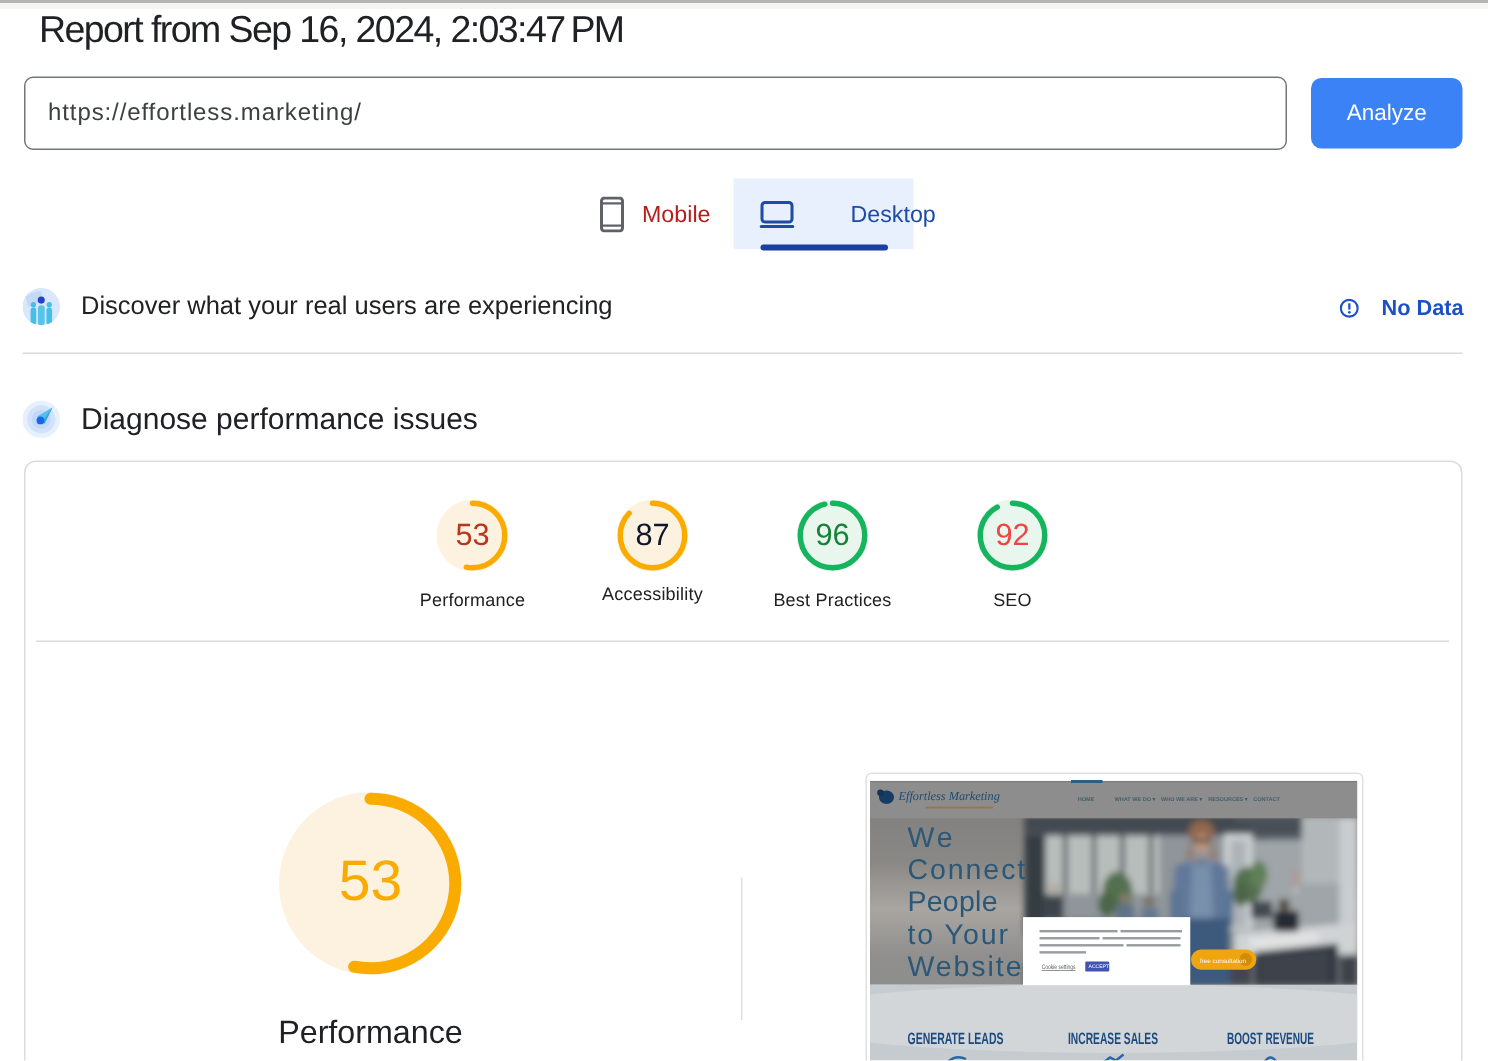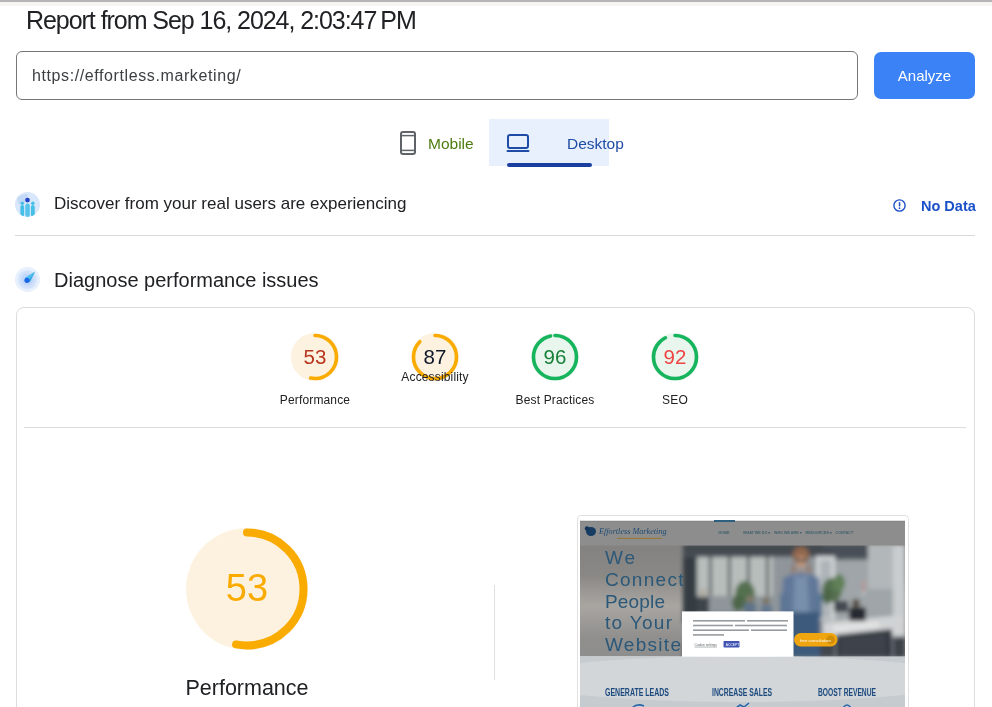--- a/index.html
+++ b/index.html
@@ -21,21 +21,21 @@
   <div class="abs" style="left:874px;top:52px;width:101px;height:47px;border-radius:7px;background:#3b82f6;color:#fff;font-size:15px;display:flex;align-items:center;justify-content:center;">Analyze</div>
 
   <div class="abs" style="left:489px;top:119px;width:120px;height:47px;background:#e8f0fe;"></div>
   <div class="abs" style="left:507px;top:163.4px;width:85px;height:3.7px;border-radius:2px;background:#1b3f9e;"></div>
 
   <svg class="abs" style="left:400px;top:131px;" width="16" height="24" viewBox="0 0 16 24">
     <rect x="1" y="1" width="14" height="22" rx="2" fill="none" stroke="#5f6368" stroke-width="2"></rect>
     <line x1="1" y1="4.6" x2="15" y2="4.6" stroke="#5f6368" stroke-width="1.5"></line>
     <line x1="1" y1="19.4" x2="15" y2="19.4" stroke="#5f6368" stroke-width="1.5"></line>
   </svg>
-  <div class="abs" style="left:428px;top:134.5px;font-size:15.5px;color:#4d7c0f;font-weight:500;text-align:center;">Mobile</div>
+  <div class="abs" style="left:428px;top:134.5px;font-size:15.5px;color:#b91c1c;font-weight:500;text-align:center;">Mobile</div>
 
   <svg class="abs" style="left:505px;top:134px;" width="26" height="19" viewBox="0 0 26 19">
     <rect x="3" y="1" width="20" height="13" rx="2" fill="none" stroke="#1d4ba5" stroke-width="2"></rect>
     <rect x="1.5" y="16" width="23" height="2" rx="1" fill="#1d4ba5"></rect>
   </svg>
   <div class="abs" style="left:567px;top:134.5px;font-size:15.5px;color:#1d4ba5;font-weight:500;">Desktop</div>
 
   <svg class="abs" style="left:15px;top:192px;" width="25" height="25" viewBox="0 0 26 26">
     <circle cx="13" cy="13" r="13" fill="#d8e7fb"></circle>
     <path d="M2 6 Q7 2 13 2 L14 8 L10 11 L4 13 Z" fill="#c3d9f6"></path>
@@ -46,21 +46,21 @@
     </defs>
     <g clip-path="url(#uc)">
       <rect x="5.6" y="13.6" width="3.9" height="12" rx="1.95" fill="#43bfe8"></rect>
       <circle cx="7.55" cy="11.6" r="1.85" fill="#43bfe8"></circle>
       <rect x="16.6" y="13.6" width="3.9" height="12" rx="1.95" fill="#43bfe8"></rect>
       <circle cx="18.55" cy="11.6" r="1.85" fill="#43bfe8"></circle>
       <rect x="10.7" y="11.9" width="4.7" height="14" rx="2.35" fill="#55c3ea"></rect>
       <circle cx="13" cy="8.4" r="2.45" fill="#2242c8"></circle>
     </g>
   </svg>
-  <div class="abs" style="left:54px;top:194px;font-size:17px;color:#202124;">Discover from your real users are experiencing</div>
+  <div class="abs" style="left:54px;top:194px;font-size:17px;color:#202124;">Discover what your real users are experiencing</div>
 
   <svg class="abs" style="left:893px;top:199px;" width="13" height="13" viewBox="0 0 13 13">
     <circle cx="6.5" cy="6.5" r="5.6" fill="none" stroke="#1b51c8" stroke-width="1.4"></circle>
     <rect x="5.8" y="3.2" width="1.5" height="4.2" fill="#1b51c8"></rect>
     <circle cx="6.55" cy="9.2" r="0.9" fill="#1b51c8"></circle>
   </svg>
   <div class="abs" style="left:921px;top:198px;font-size:14.5px;color:#1b51c8;font-weight:700;">No Data</div>
   <div class="abs" style="left:15px;top:234.5px;width:960px;height:1.2px;background:#d7d9dc;"></div>
 
   <svg class="abs" style="left:15px;top:267px;" width="25" height="25" viewBox="0 0 28 28">
@@ -97,21 +97,21 @@
     <div class="abs" style="left:0;top:0;width:48px;height:48px;display:flex;align-items:center;justify-content:center;font-size:20.5px;color:#188038;">96</div>
   </div>
   <div class="abs" style="left:651px;top:333px;width:48px;height:48px;">
     <svg width="48" height="48" viewBox="0 0 48 48">
       <circle cx="24" cy="24" r="24" fill="#e8f6ee"></circle>
       <circle cx="24" cy="24" r="21.5" fill="none" stroke="#16b45c" stroke-width="3.6" stroke-linecap="round" stroke-dasharray="124.3 135.1" transform="rotate(-90 24 24)"></circle>
     </svg>
     <div class="abs" style="left:0;top:0;width:48px;height:48px;display:flex;align-items:center;justify-content:center;font-size:20.5px;color:#ef4444;">92</div>
   </div>
   <div class="abs" style="left:255px;top:393px;width:120px;text-align:center;font-size:12px;font-weight:500;color:#212124;letter-spacing:0.15px;">Performance</div>
-  <div class="abs" style="left:375px;top:370px;width:120px;text-align:center;font-size:12px;font-weight:500;color:#212124;letter-spacing:0.15px;">Accessibility</div>
+  <div class="abs" style="left:375px;top:389px;width:120px;text-align:center;font-size:12px;font-weight:500;color:#212124;letter-spacing:0.15px;">Accessibility</div>
   <div class="abs" style="left:495px;top:393px;width:120px;text-align:center;font-size:12px;font-weight:500;color:#212124;letter-spacing:0.15px;">Best Practices</div>
   <div class="abs" style="left:615px;top:393px;width:120px;text-align:center;font-size:12px;font-weight:500;color:#212124;letter-spacing:0.15px;">SEO</div>
 
   <div class="abs" style="left:24px;top:427px;width:942px;height:1px;background:#dadce0;"></div>
 
   <div class="abs" style="left:186px;top:528px;width:122px;height:122px;">
     <svg width="122" height="122" viewBox="0 0 122 122">
       <circle cx="61" cy="61" r="61" fill="#fdf2e0"></circle>
       <circle cx="61" cy="61" r="56.5" fill="none" stroke="#f9ab00" stroke-width="8" stroke-linecap="round" stroke-dasharray="188.2 355" transform="rotate(-90 61 61)"></circle>
     </svg>

